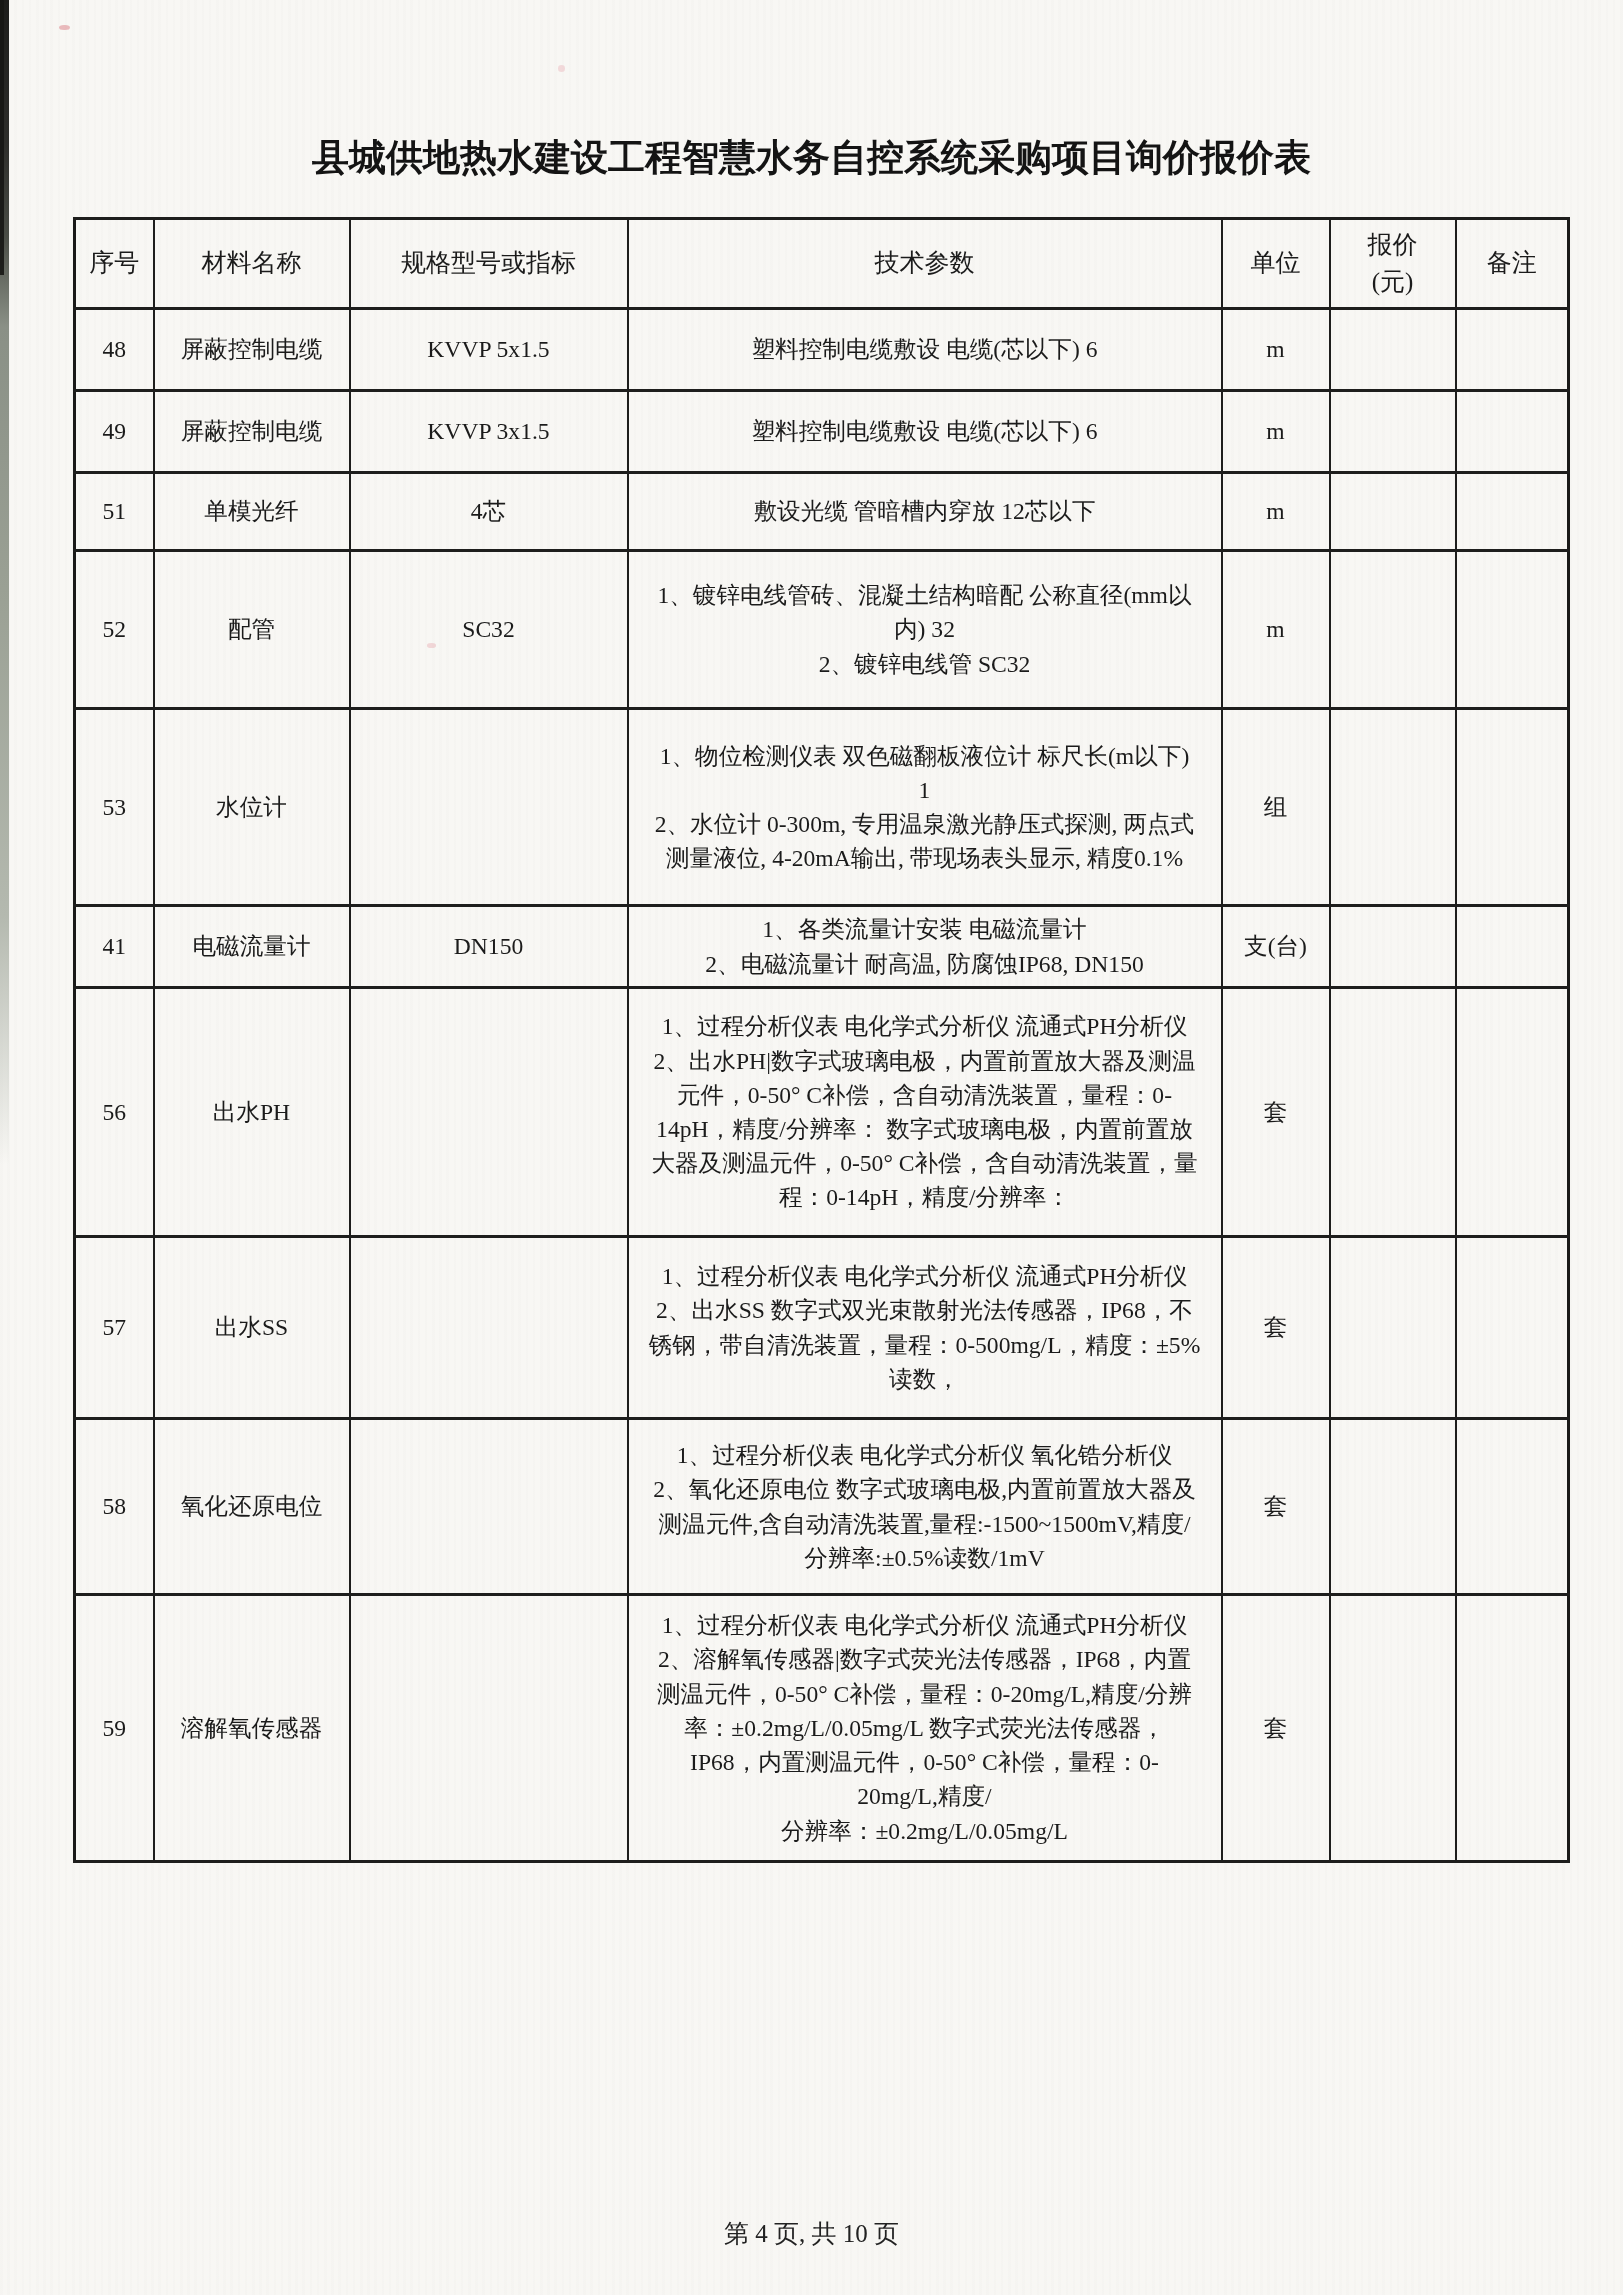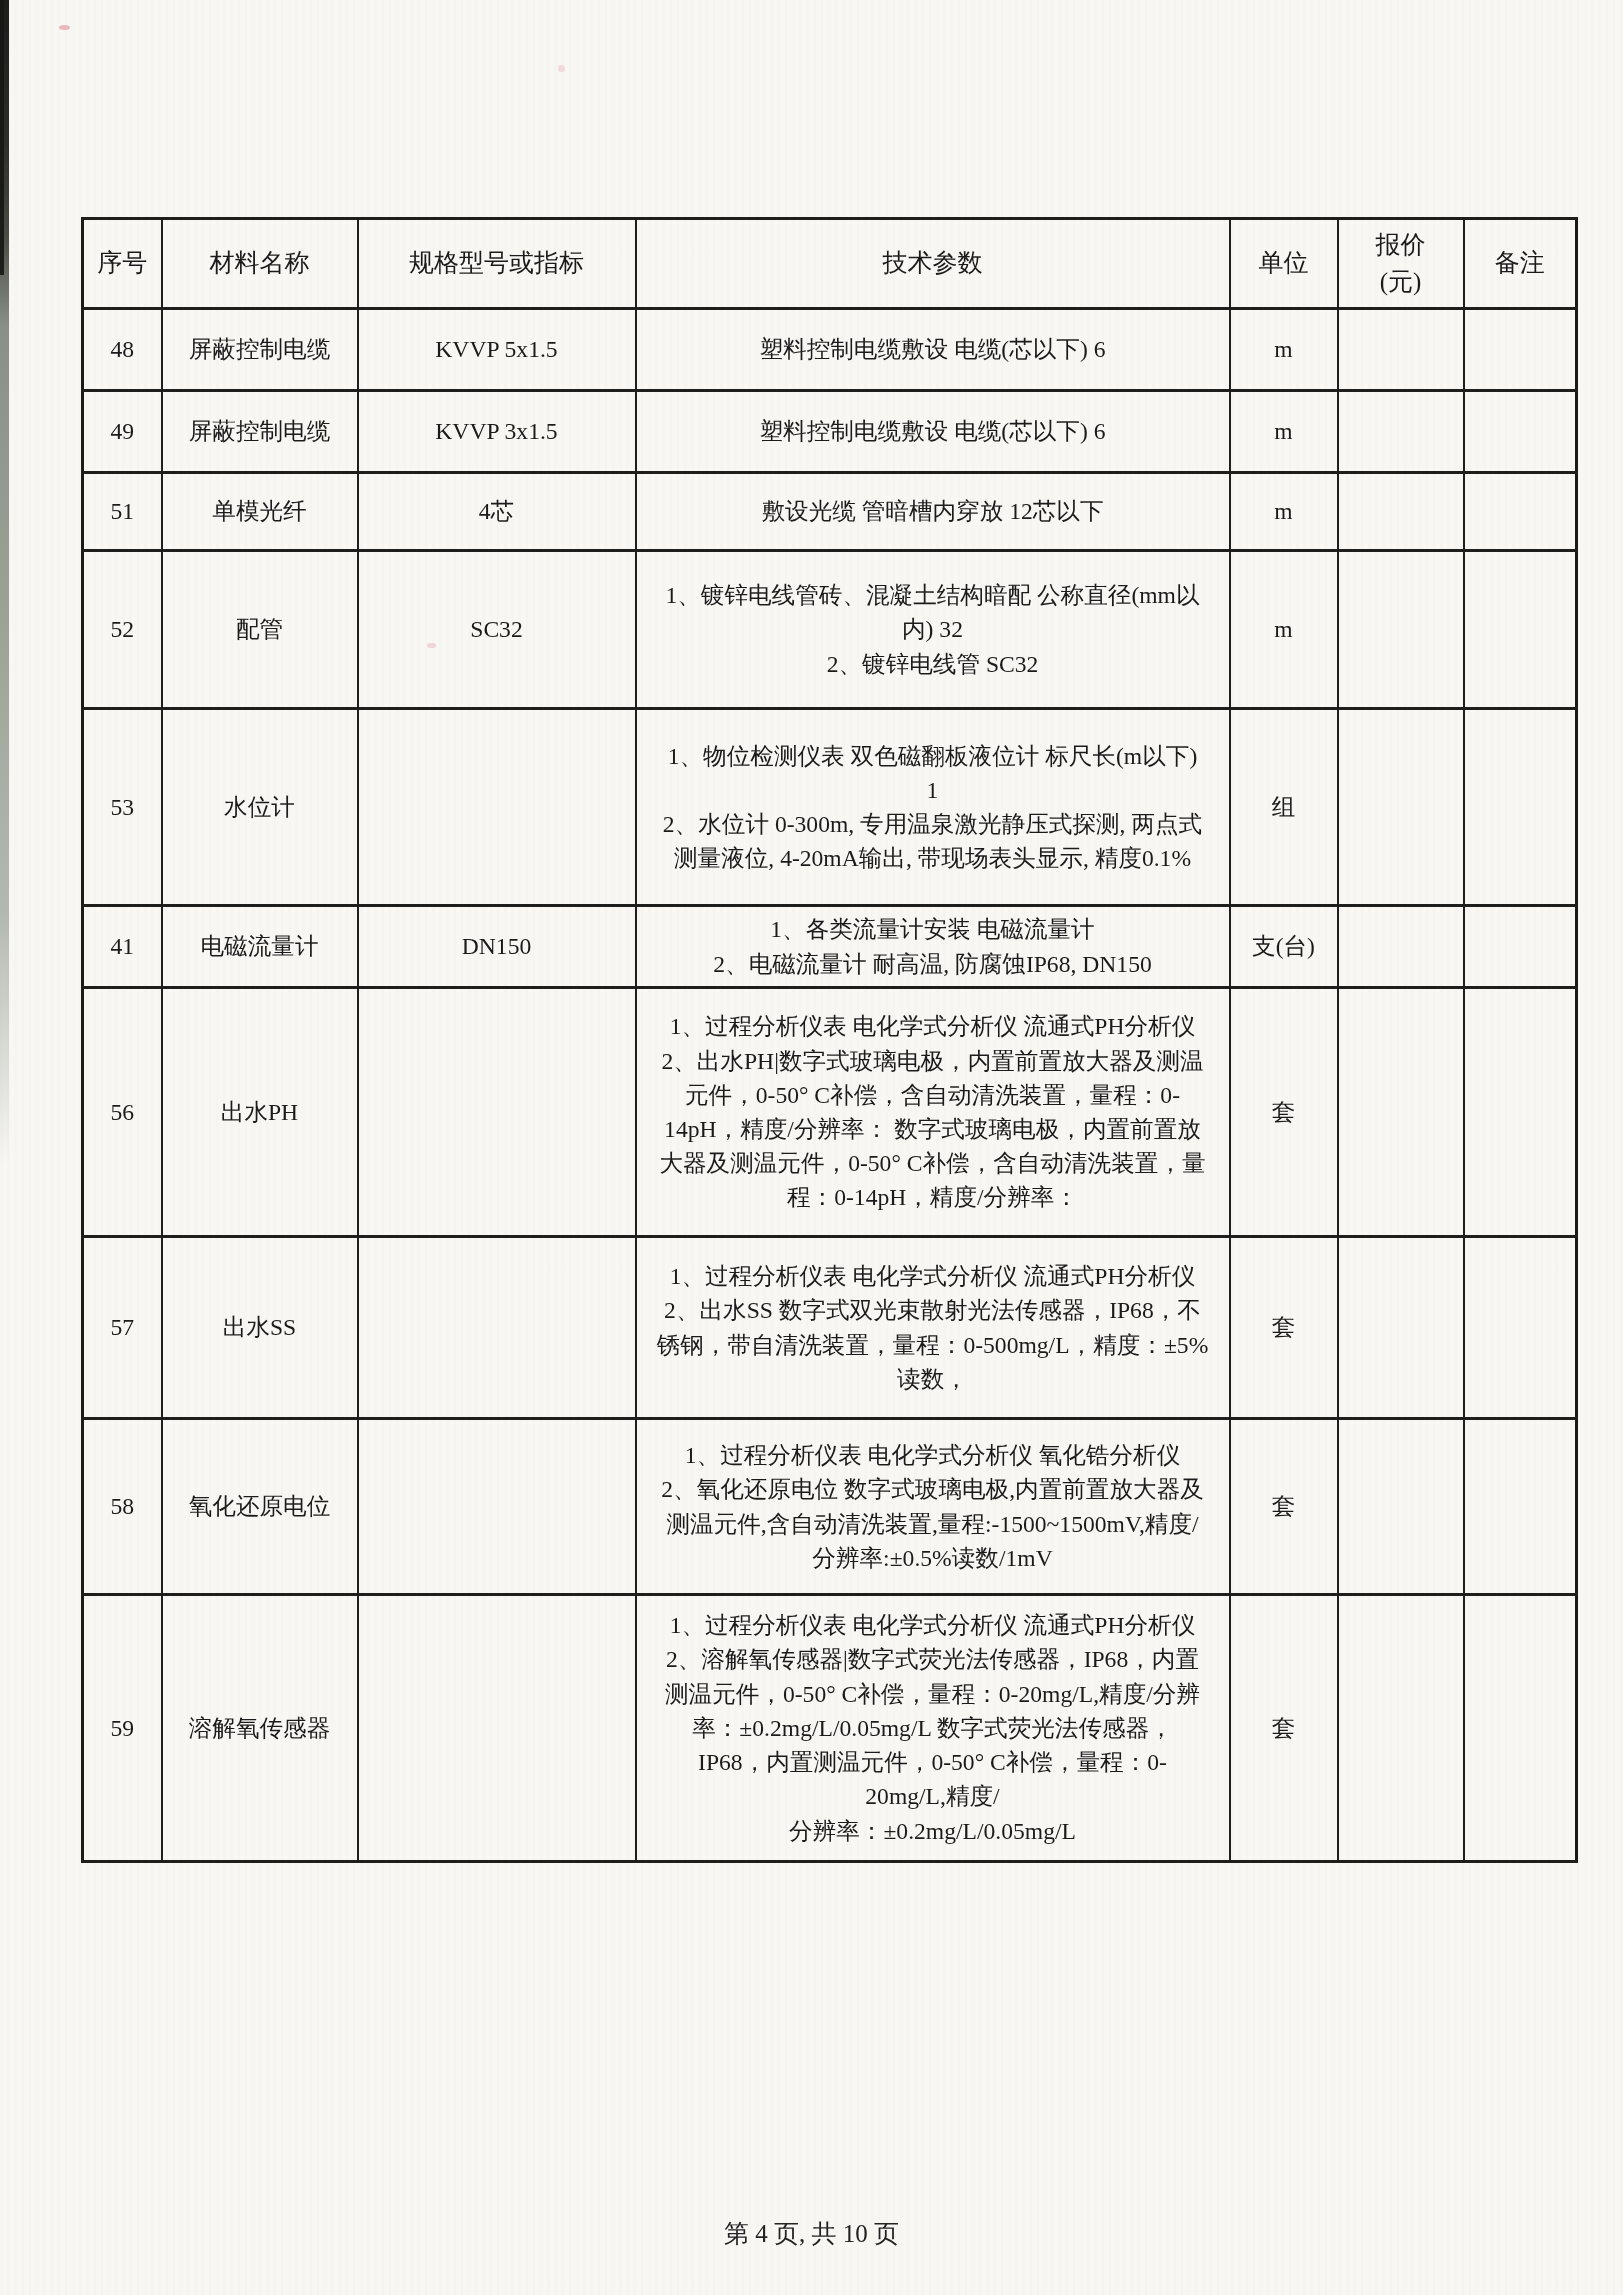--- a/index.html
+++ b/index.html
@@ -37,21 +37,21 @@
     background:transparent;
   }
   table.quote th, table.quote td {
     border:2px solid #1e1e1d;
     border-top-width:3.3px; border-bottom-width:3.3px;
     padding:3.9px 6.5px;
     text-align:center; vertical-align:middle;
     font-size:23.6px; line-height:1.45;
     overflow:hidden;
   }
-  table.quote { border:3.3px solid #1a1a19;margin-left:8px; }
+  table.quote { border:3.3px solid #1a1a19; }
   table.quote thead th {
     font-weight:normal; font-size:25px; white-space:pre-line; border-bottom-width:3.9px;
   }
   td.c-params {
     text-align:left; white-space:pre-wrap;
     line-height:35px; padding:6.5px 7.9px 6.5px 7.9px;
   }
   td.c-no, td.c-unit { font-size:23.6px; }
   .page-footer {
     position:absolute; left:0; top:2217px; width:100%;
@@ -62,20 +62,21 @@
 <body>
 
 <div class="page">
 
   <div class="scan-edge"></div>
   <div class="scan-edge-core"></div>
   <div class="speck speck1"></div>
   <div class="speck speck2"></div>
   <div class="speck speck3"></div>
 
+  <div class="page-title">县城供地热水建设工程智慧水务自控系统采购项目询价报价表</div>
 
   <table class="quote">
     <colgroup>
       <col style="width:79px">
       <col style="width:196px">
       <col style="width:278px">
       <col style="width:594px">
       <col style="width:108px">
       <col style="width:126px">
       <col style="width:113px">

